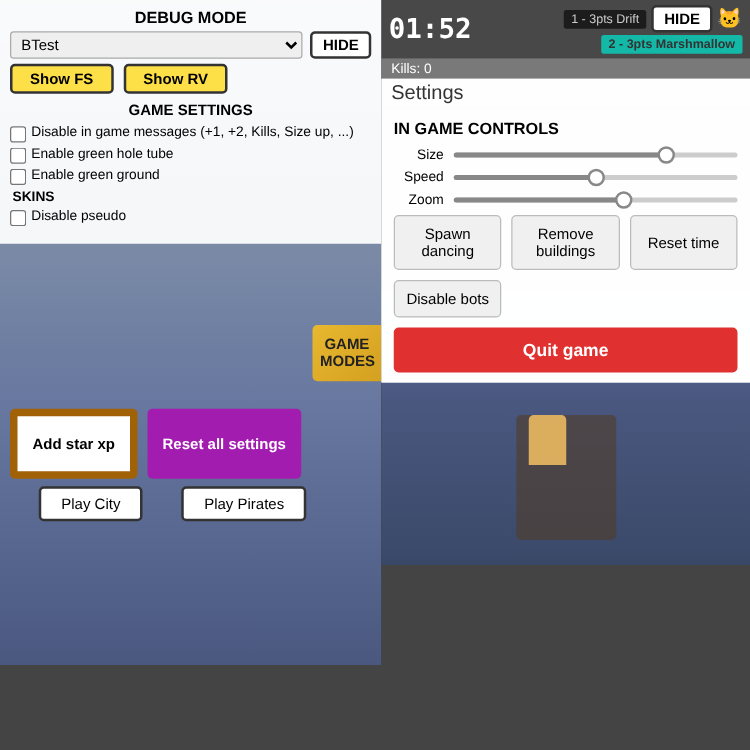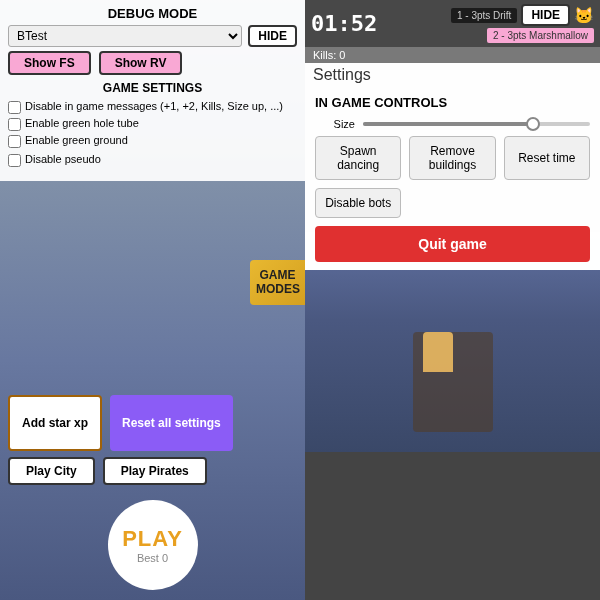--- a/index.html
+++ b/index.html
@@ -9,21 +9,21 @@
       overflow: hidden;
       font-family: Arial, sans-serif;
       font-size: 13px;
       background: #444;
       display: flex;
     }
 
     
     .left-panel {
       width: 305px;
-      height: 600px;
+      height: 532px;
       position: relative;
       overflow: hidden;
     }
 
     .game-bg {
       position: absolute;
       inset: 0;
       background: linear-gradient(180deg, #b0b8c8 0%, #8090a8 30%, #6878a0 60%, #4a5880 100%);
     }
 
@@ -69,21 +69,21 @@
       cursor: pointer;
     }
 
     .show-btns {
       display: flex;
       gap: 8px;
       margin-bottom: 6px;
     }
 
     .show-btn {
-      background: #f9a8d4;
+      background: #fde047;
       border: 2px solid #333;
       border-radius: 4px;
       font-weight: bold;
       font-size: 12px;
       padding: 3px 14px;
       cursor: pointer;
     }
 
     .section-title {
       font-weight: bold;
@@ -144,52 +144,53 @@
       gap: 6px;
     }
 
     .action-row {
       display: flex;
       gap: 8px;
     }
 
     .add-star-btn {
       background: #fff;
-      border: 2px solid #a16207;
+      border: 6px solid #a16207;
       border-radius: 4px;
       font-weight: bold;
       font-size: 12px;
       padding: 5px 12px;
       cursor: pointer;
     }
 
     .reset-btn {
-      background: #8b5cf6;
+      background: #a21caf;
       color: white;
       border: none;
       border-radius: 4px;
       font-weight: bold;
       font-size: 12px;
       padding: 21px 12px;
       cursor: pointer;
     }
 
     .city-pirates-row {
       display: flex;
       gap: 8px;
     }
 
     .city-btn, .pirates-btn {
       background: #fff;
       border: 2px solid #333;
       border-radius: 4px;
-      font-weight: bold;
+      font-weight: normal;
       font-size: 12px;
       padding: 5px 16px;
       cursor: pointer;
+      margin-left: 23px;
     }
 
     .play-circle {
       position: absolute;
       bottom: 10px;
       left: 50%;
       transform: translateX(-50%);
       width: 90px;
       height: 90px;
       background: white;
@@ -262,26 +263,26 @@
 
     .drift-badge {
       background: rgba(0,0,0,0.6);
       color: #ccc;
       font-size: 10px;
       padding: 2px 6px;
       border-radius: 2px;
     }
 
     .marshmallow-badge {
-      background: #f9a8d4;
+      background: #14b8a6;
       color: #333;
       font-size: 10px;
       padding: 2px 6px;
       border-radius: 2px;
-      font-weight: normal;
+      font-weight: bold;
     }
 
     .hide-btn-right {
       background: #fff;
       border: 2px solid #333;
       border-radius: 4px;
       font-weight: bold;
       font-size: 12px;
       padding: 2px 8px;
       cursor: pointer;
@@ -438,20 +439,21 @@
       </li>
       <li>
         <input type="checkbox" style="">
         <span>Enable green hole tube</span>
       </li>
       <li>
         <input type="checkbox" style="">
         <span>Enable green ground</span>
       </li>
     </ul>
+    <div class="skins-label">SKINS</div>
     <ul class="checkbox-list">
       <li>
         <input type="checkbox" style="">
         <span>Disable pseudo</span>
       </li>
     </ul>
   </div>
 
   <div class="game-modes-badge">GAME<br>MODES</div>
 
@@ -459,24 +461,20 @@
     <div class="action-row">
       <button class="add-star-btn">Add star xp</button>
       <button class="reset-btn">Reset all settings</button>
     </div>
     <div class="city-pirates-row">
       <button class="city-btn">Play City</button>
       <button class="pirates-btn">Play Pirates</button>
     </div>
   </div>
 
-  <div class="play-circle">
-    <span class="play-text">PLAY</span>
-    <span class="best-text">Best 0</span>
-  </div>
 </div>
 
 <div class="right-panel">
   <div class="right-game-scene">
     <div class="road-element"></div>
     <div class="avatar-element"></div>
   </div>
 
   <div class="right-overlay">
     <div class="top-hud">
@@ -501,21 +499,35 @@
       <div class="igc-title">IN GAME CONTROLS</div>
 
       <div class="slider-row">
         <span class="slider-label">Size</span>
         <div class="slider-track">
           <div class="slider-fill" style="width:75%"></div>
           <div class="slider-thumb" style="left:calc(75% - 7px)"></div>
         </div>
       </div>
 
-
+      <div class="slider-row">
+        <span class="slider-label">Speed</span>
+        <div class="slider-track">
+          <div class="slider-fill" style="width:50%"></div>
+          <div class="slider-thumb" style="left:calc(50% - 7px)"></div>
+        </div>
+      </div>
+
+      <div class="slider-row">
+        <span class="slider-label">Zoom</span>
+        <div class="slider-track">
+          <div class="slider-fill" style="width:60%"></div>
+          <div class="slider-thumb" style="left:calc(60% - 7px)"></div>
+        </div>
+      </div>
 
       <div class="igc-buttons-grid">
         <button class="igc-btn">Spawn dancing</button>
         <button class="igc-btn">Remove buildings</button>
         <button class="igc-btn">Reset time</button>
         <button class="igc-btn">Disable bots</button>
       </div>
 
       <button class="quit-btn">Quit game</button>
     </div>

